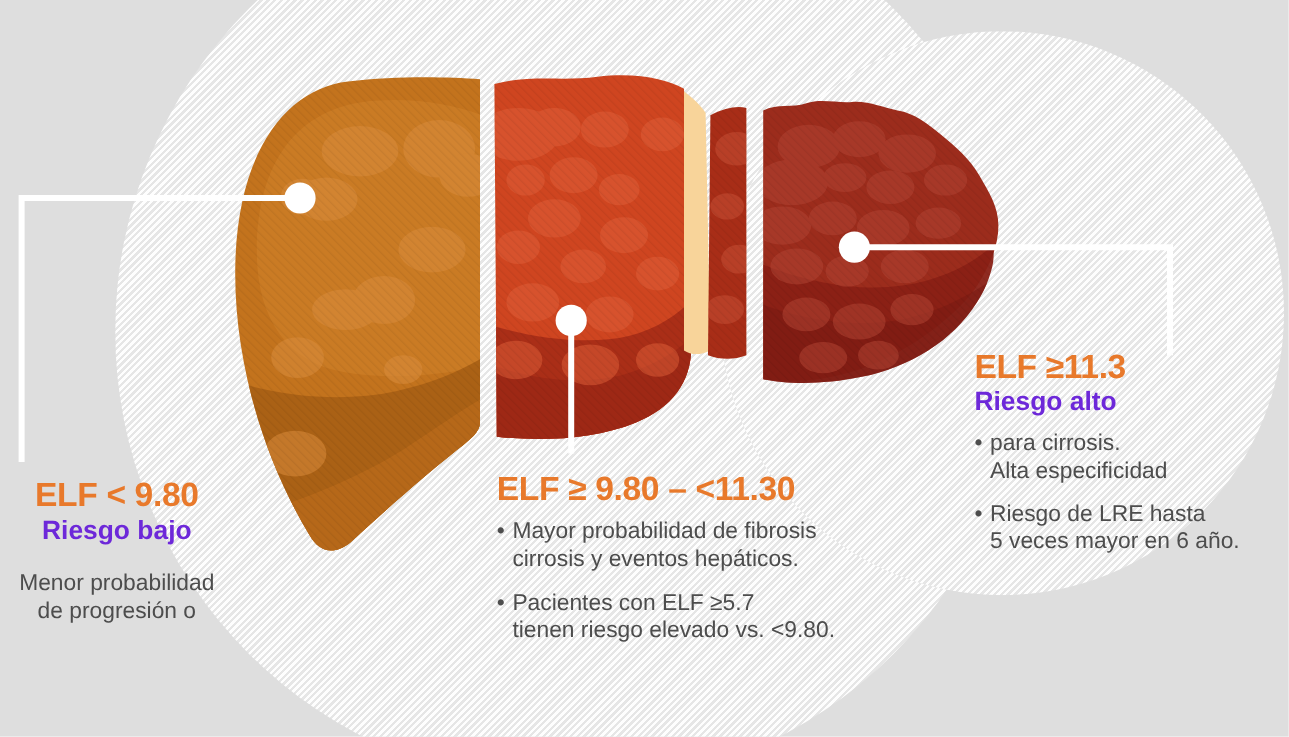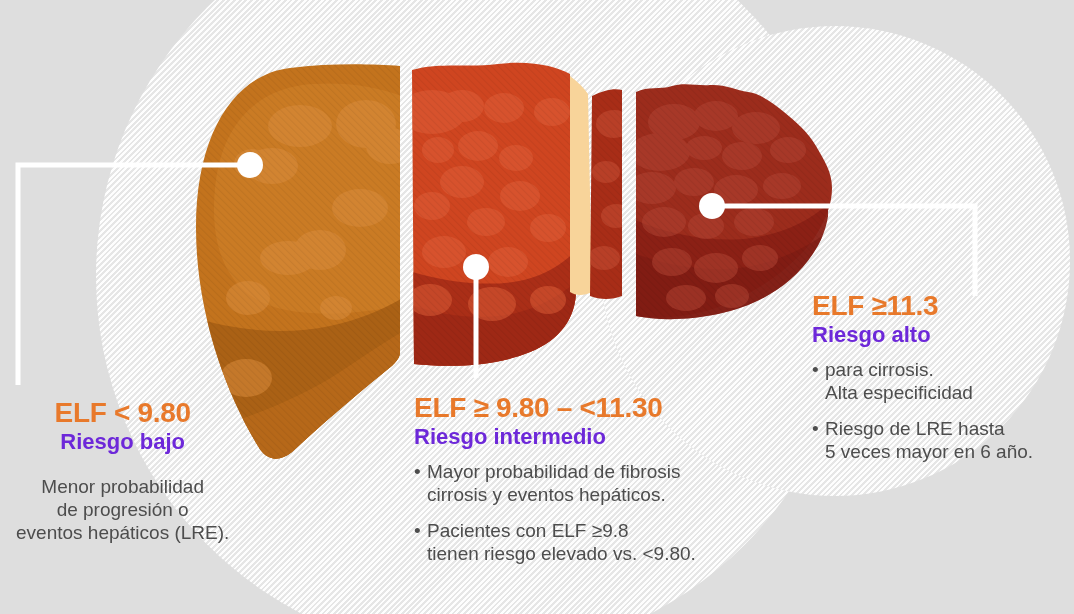--- a/index.html
+++ b/index.html
@@ -302,39 +302,37 @@
       <circle cx="712" cy="206" r="13" fill="#ffffff"></circle>
     </g>
   </svg>
 
   <div class="callout" id="callout-low">
     <div class="elf">ELF &lt; 9.80</div>
     <div class="risk">Riesgo bajo</div>
     <div class="body">
       <span class="line">Menor probabilidad</span><br>
       <span class="line">de progresión o</span><br>
-      <span class="line">eventos hepáticos (LRE).</span>
     </div>
   </div>
 
   <div class="callout" id="callout-mid">
     <div class="elf">ELF ≥ 9.80 – &lt;11.30</div>
-    <div class="risk">Riesgo intermedio</div>
     <div class="bullets">
       <div class="bullet">
         <span class="dot">•</span>
         <span class="btext">
           <span class="line">Mayor probabilidad de fibrosis</span>
           <span class="line">cirrosis y eventos hepáticos.</span>
         </span>
       </div>
       <div class="bullet">
         <span class="dot">•</span>
         <span class="btext">
-          <span class="line">Pacientes con ELF ≥9.8</span>
+          <span class="line">Pacientes con ELF ≥5.7</span>
           <span class="line">tienen riesgo elevado vs. &lt;9.80.</span>
         </span>
       </div>
     </div>
   </div>
 
   <div class="callout" id="callout-high">
     <div class="elf">ELF ≥11.3</div>
     <div class="risk">Riesgo alto</div>
     <div class="bullets">

